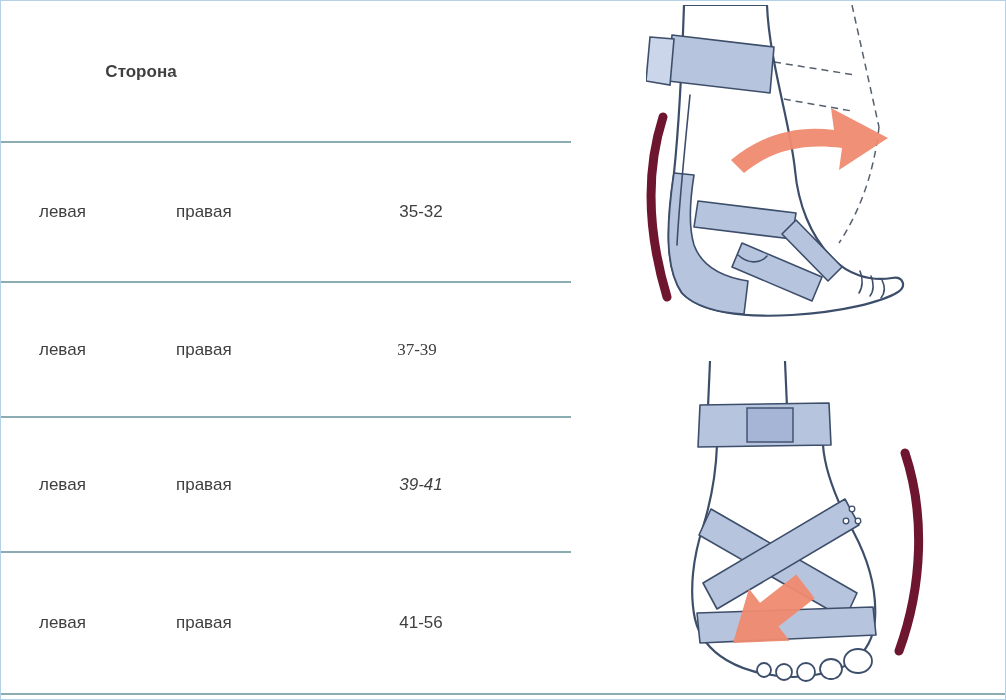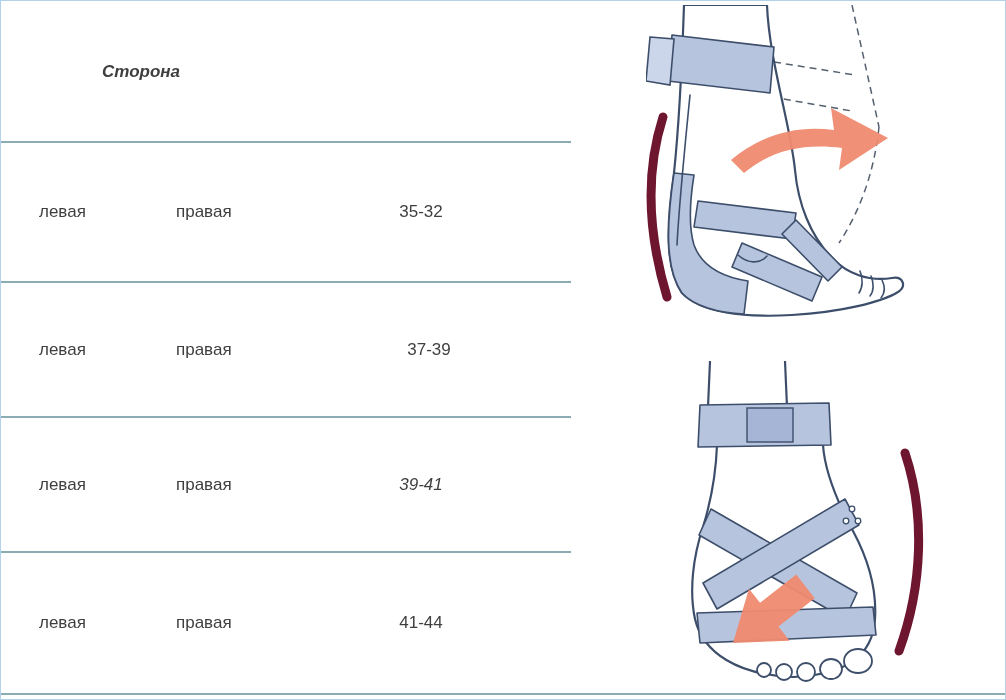--- a/index.html
+++ b/index.html
@@ -13,21 +13,21 @@
     --curve:#6e1530;
     --border:#b3d1e8;
   }
   html,body{margin:0;padding:0;background:#fff;}
   .page{
     position:relative;width:1006px;height:700px;box-sizing:border-box;
     background:#fff;border:1px solid var(--border);overflow:hidden;
     font-family:"Liberation Sans", sans-serif;color:var(--text);
   }
   .cell{position:absolute;font-size:17px;line-height:22px;white-space:nowrap;}
-  .hdr{font-weight:bold;font-style:italic;}
+  .hdr{font-weight:bold;}
   .center{text-align:center;}
   .sep{position:absolute;left:0;width:570px;height:2px;background:var(--table_line);}
   .sep-full{position:absolute;left:0;width:1004px;height:2px;background:var(--table_line);}
   .illu{position:absolute;}
   .skin{fill:#ffffff;stroke:var(--outline);stroke-width:2.2;stroke-linejoin:round;}
   .toe{fill:#ffffff;stroke:var(--outline);stroke-width:1.8;}
   .brace{fill:var(--brace);stroke:var(--outline);stroke-width:1.6;stroke-linejoin:round;}
   .brace-light{fill:var(--brace_light);stroke:var(--outline);stroke-width:1.6;}
   .brace-dark{fill:var(--brace_dark);stroke:var(--outline);stroke-width:1.4;}
   .detail{fill:none;stroke:var(--outline);stroke-width:1.6;stroke-linecap:round;}
@@ -51,33 +51,33 @@
 
   <div>
     <span class="cell" style="left:38px;top:200px;">левая</span>
     <span class="cell" style="left:175px;top:200px;">правая</span>
     <span class="cell center" style="left:330px;top:200px;width:180px;">35-32</span>
   </div>
 
   <div>
     <span class="cell" style="left:38px;top:338px;">левая</span>
     <span class="cell" style="left:175px;top:338px;">правая</span>
-    <span class="cell center" style="left:338px;top:338px;width:180px;">37-39</span>
+    <span class="cell center" style="left:326px;top:338px;width:180px;font-family:Liberation Serif, serif;">37-39</span>
   </div>
 
   <div>
     <span class="cell" style="left:38px;top:473px;">левая</span>
     <span class="cell" style="left:175px;top:473px;">правая</span>
     <span class="cell center" style="left:330px;top:473px;width:180px;font-style:italic;">39-41</span>
   </div>
 
   <div>
     <span class="cell" style="left:38px;top:611px;">левая</span>
     <span class="cell" style="left:175px;top:611px;">правая</span>
-    <span class="cell center" style="left:330px;top:611px;width:180px;">41-44</span>
+    <span class="cell center" style="left:330px;top:611px;width:180px;">41-56</span>
   </div>
 
   <svg class="illu" style="left:645px;top:4px;" width="310" height="332" viewBox="0 0 310 332">
 
     <path class="dashed" d="M206,0 L233,122"></path>
     <path class="dashed" d="M128,57 L209,70"></path>
     <path class="dashed" d="M126,92 L206,106"></path>
     <path class="dashed" d="M233,122 C228,168 214,206 193,238"></path>
 
     <path class="skin" d="M38,0 C36,60 33,120 28,168 C21,216 18,262 36,288 C54,307 96,313 146,310 C196,307 236,297 252,287 C261,281 257,271 246,273 C222,277 201,268 187,254 C164,231 152,198 149,165 C145,122 123,55 121,0 Z"></path>

